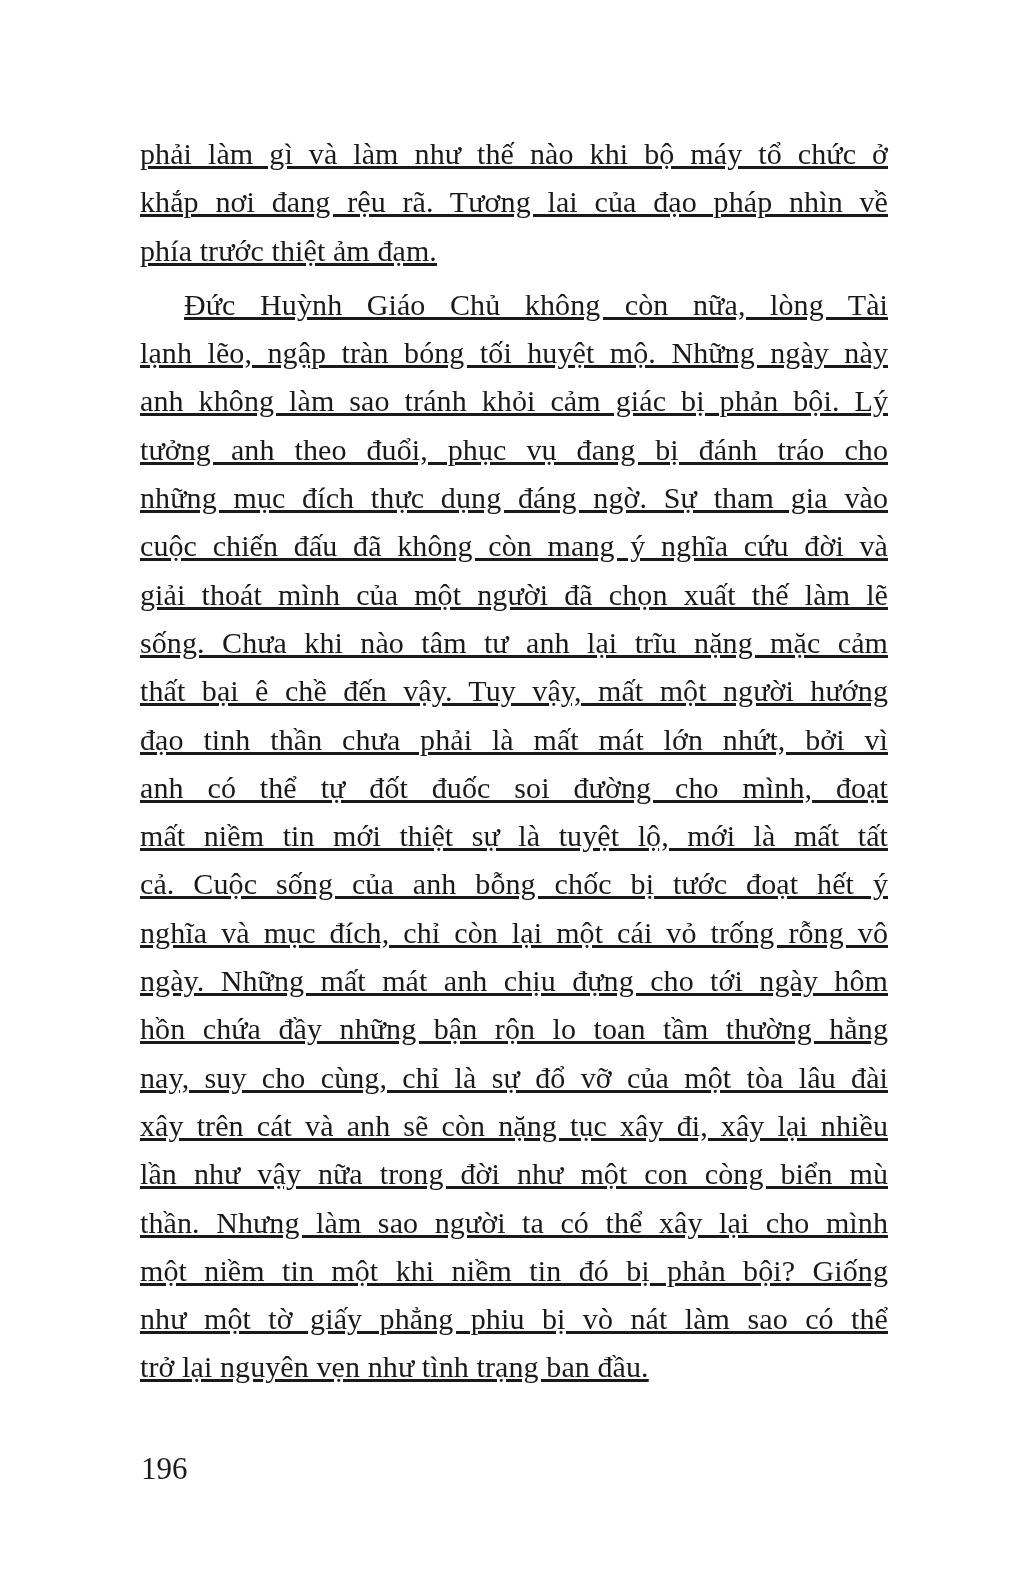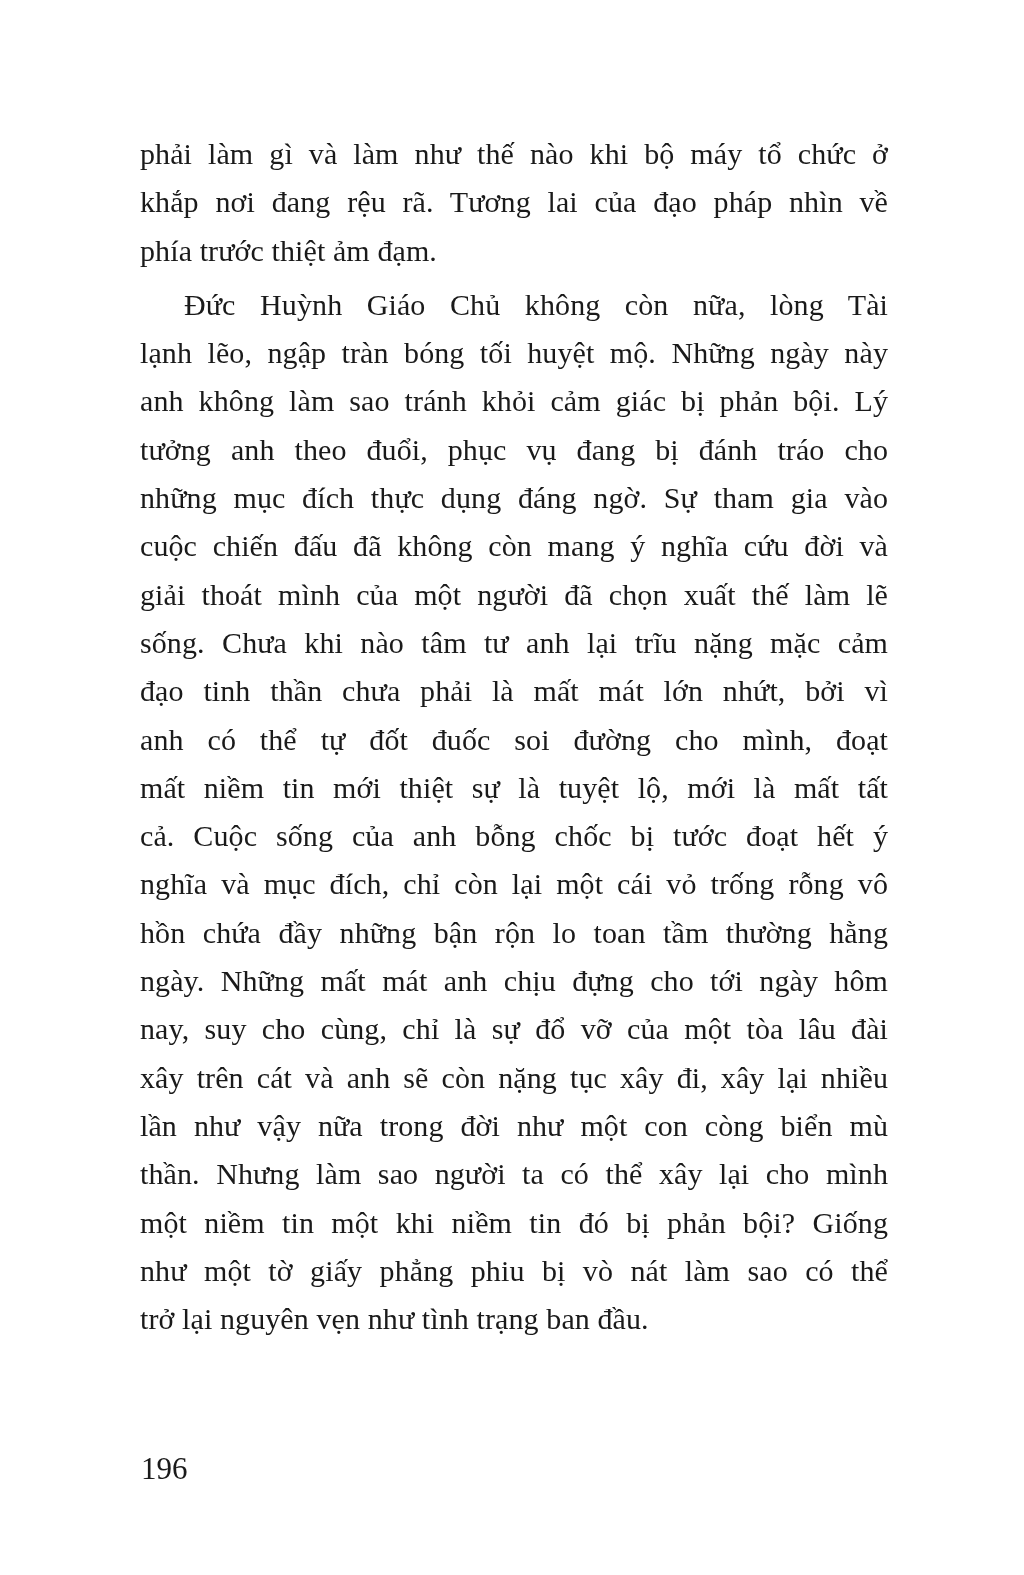--- a/index.html
+++ b/index.html
@@ -20,20 +20,21 @@
   }
   .paragraph { margin: 0; }
   .paragraph + .paragraph { margin-top: 6px; }
   .line {
     font-size: 30px;
     line-height: 48.3px;
     text-align: justify;
     text-align-last: justify;
     -moz-text-align-last: justify;
     letter-spacing: 0.1px;
+    text-decoration: underline;
   }
   .line.last {
     text-align-last: left;
     -moz-text-align-last: left;
   }
   .line.indent { text-indent: 44px; }
   .page-number {
     position: absolute;
     left: 141px;
     top: 1450px;
@@ -56,27 +57,28 @@
 
     <div class="paragraph">
       <div class="line indent">Đức Huỳnh Giáo Chủ không còn nữa, lòng Tài</div>
       <div class="line">lạnh lẽo, ngập tràn bóng tối huyệt mộ. Những ngày này</div>
       <div class="line">anh không làm sao tránh khỏi cảm giác bị phản bội. Lý</div>
       <div class="line">tưởng anh theo đuổi, phục vụ đang bị đánh tráo cho</div>
       <div class="line">những mục đích thực dụng đáng ngờ. Sự tham gia vào</div>
       <div class="line">cuộc chiến đấu đã không còn mang ý nghĩa cứu đời và</div>
       <div class="line">giải thoát mình của một người đã chọn xuất thế làm lẽ</div>
       <div class="line">sống. Chưa khi nào tâm tư anh lại trĩu nặng mặc cảm</div>
+      <div class="line">thất bại ê chề đến vậy. Tuy vậy, mất một người hướng</div>
       <div class="line">đạo tinh thần chưa phải là mất mát lớn nhứt, bởi vì</div>
       <div class="line">anh có thể tự đốt đuốc soi đường cho mình, đoạt</div>
       <div class="line">mất niềm tin mới thiệt sự là tuyệt lộ, mới là mất tất</div>
       <div class="line">cả. Cuộc sống của anh bỗng chốc bị tước đoạt hết ý</div>
       <div class="line">nghĩa và mục đích, chỉ còn lại một cái vỏ trống rỗng vô</div>
+      <div class="line">ngày. Những mất mát anh chịu đựng cho tới ngày hôm</div>
       <div class="line">hồn chứa đầy những bận rộn lo toan tầm thường hằng</div>
-      <div class="line">ngày. Những mất mát anh chịu đựng cho tới ngày hôm</div>
       <div class="line">nay, suy cho cùng, chỉ là sự đổ vỡ của một tòa lâu đài</div>
       <div class="line">xây trên cát và anh sẽ còn nặng tục xây đi, xây lại nhiều</div>
       <div class="line">lần như vậy nữa trong đời như một con còng biển mù</div>
       <div class="line">thần. Nhưng làm sao người ta có thể xây lại cho mình</div>
       <div class="line">một niềm tin một khi niềm tin đó bị phản bội? Giống</div>
       <div class="line">như một tờ giấy phẳng phiu bị vò nát làm sao có thể</div>
       <div class="line last">trở lại nguyên vẹn như tình trạng ban đầu.</div>
     </div>
 
   </div>

